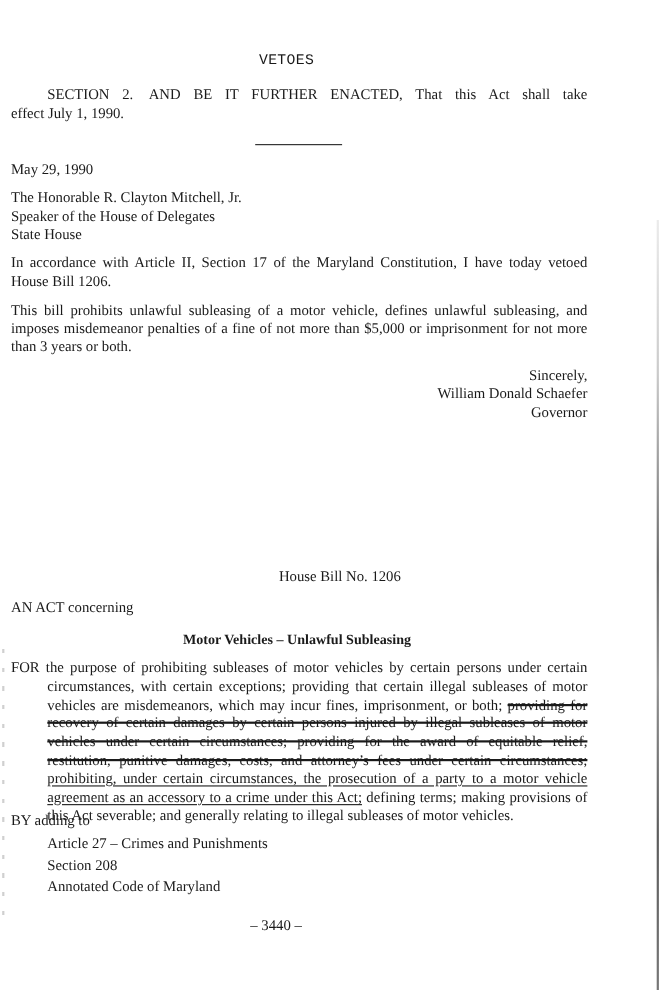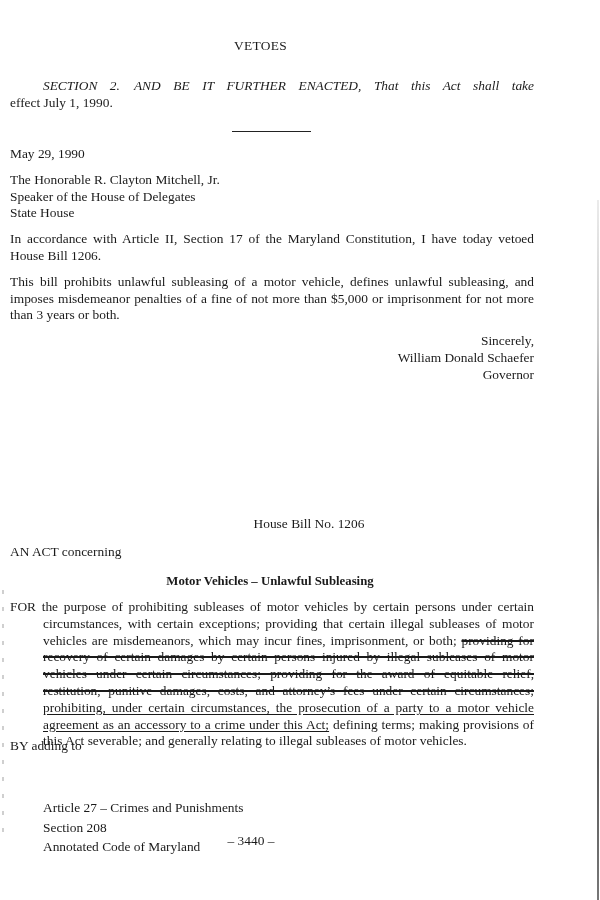--- a/index.html
+++ b/index.html
@@ -35,37 +35,37 @@
       position: absolute;
       left: 2px;
       top: 590px;
       width: 2px;
       height: 250px;
       background: repeating-linear-gradient(to bottom, #bbb 0 4px, transparent 4px 17px);
       opacity: 0.7;
     }
     .header {
       position: absolute;
-      top: 38px;
+      top: 48px;
       left: 0;
       width: 521px;
       text-align: center;
       letter-spacing: 0.3px;
+      font-family: Liberation Mono, monospace;
     }
     .section2 {
       position: absolute;
       top: 78px;
       left: 10px;
       width: 524px;
     }
     .section2 .line1 {
       padding-left: 33px;
       text-align: justify;
       text-align-last: justify;
-      font-style: italic;
     }
     .section2 .gap {
       display: inline-block;
       width: 14px;
     }
     .rule {
       position: absolute;
       top: 131px;
       left: 232px;
       width: 79px;
@@ -131,21 +131,20 @@
     }
     .by-adding {
       position: absolute;
       top: 738px;
       left: 10px;
     }
     .refs {
       position: absolute;
       top: 759px;
       left: 43px;
-      margin-top: 41px;
     }
     .refs p {
       margin: 0 0 3px 0;
       line-height: 16.5px;
     }
     .page-num {
       position: absolute;
       top: 833px;
       left: 0;
       width: 488px;

